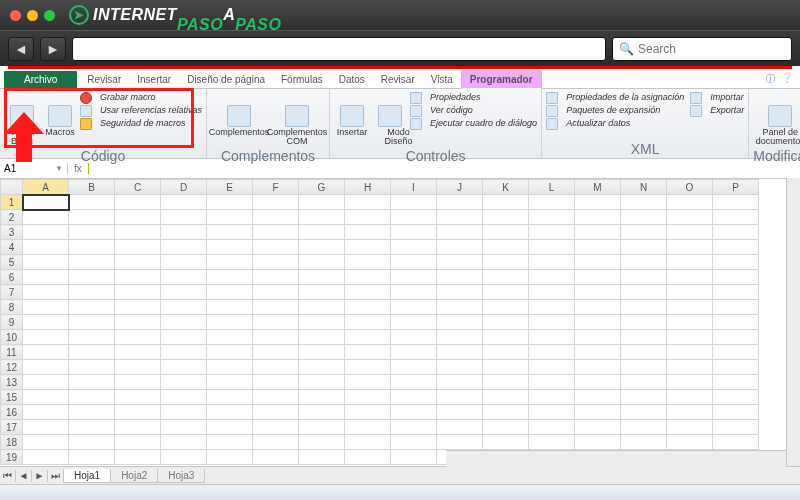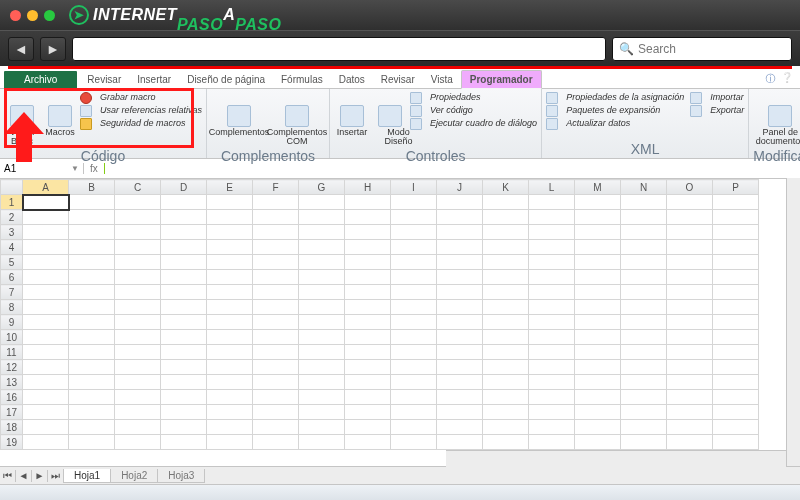--- a/index.html
+++ b/index.html
@@ -39,21 +39,21 @@
 .sic.rec{background:#e74c3c;border-color:#b03020;border-radius:50%;}
 .sic.warn{background:#f7c44c;border-color:#c99a20;}
 
 
 .highlight{position:absolute;left:4px;top:88px;width:190px;height:60px;border:3px solid #ff1a1a;pointer-events:none;z-index:50;}
 .arrow-stem{position:absolute;left:16px;top:128px;width:16px;height:34px;background:#ff1a1a;z-index:60;}
 .arrow-head{position:absolute;left:4px;top:112px;width:0;height:0;border-left:20px solid transparent;border-right:20px solid transparent;border-bottom:22px solid #ff1a1a;z-index:61;}
 
 
 .formula-row{height:20px;border-bottom:1px solid #c5c5c5;display:flex;align-items:center;font-size:10px;}
-.namebox{width:84px;border-right:1px solid #c5c5c5;padding:0 4px;display:flex;align-items:center;justify-content:space-between;}
+.namebox{width:68px;border-right:1px solid #c5c5c5;padding:0 4px;display:flex;align-items:center;justify-content:space-between;}
 .fx{padding:0 6px;color:#777;border-right:1px solid #84cc16;}
 .fbar{flex:1;}
 
 
 .grid-wrap{position:relative;overflow:hidden;height:300px;}
 table.sheet{border-collapse:collapse;font-size:10px;color:#333;table-layout:fixed;}
 table.sheet th, table.sheet td{border:1px solid #d6d6d6;height:15px;padding:0;}
 table.sheet th{background:linear-gradient(#f3f4f6,#e4e6e8);font-weight:normal;color:#555;}
 th.rowh{width:22px;}
 th.colh{width:46px;}
@@ -511,20 +511,39 @@
           <td class=""></td>
           <td class=""></td>
           <td class=""></td>
           <td class=""></td>
           <td class=""></td>
           <td class=""></td>
           <td class=""></td>
           <td class=""></td>
         </tr>
         <tr>
+          <th class="rowh ">15</th>
+          <td class=""></td>
+          <td class=""></td>
+          <td class=""></td>
+          <td class=""></td>
+          <td class=""></td>
+          <td class=""></td>
+          <td class=""></td>
+          <td class=""></td>
+          <td class=""></td>
+          <td class=""></td>
+          <td class=""></td>
+          <td class=""></td>
+          <td class=""></td>
+          <td class=""></td>
+          <td class=""></td>
+          <td class=""></td>
+        </tr>
+        <tr>
           <th class="rowh ">16</th>
           <td class=""></td>
           <td class=""></td>
           <td class=""></td>
           <td class=""></td>
           <td class=""></td>
           <td class=""></td>
           <td class=""></td>
           <td class=""></td>
           <td class=""></td>

